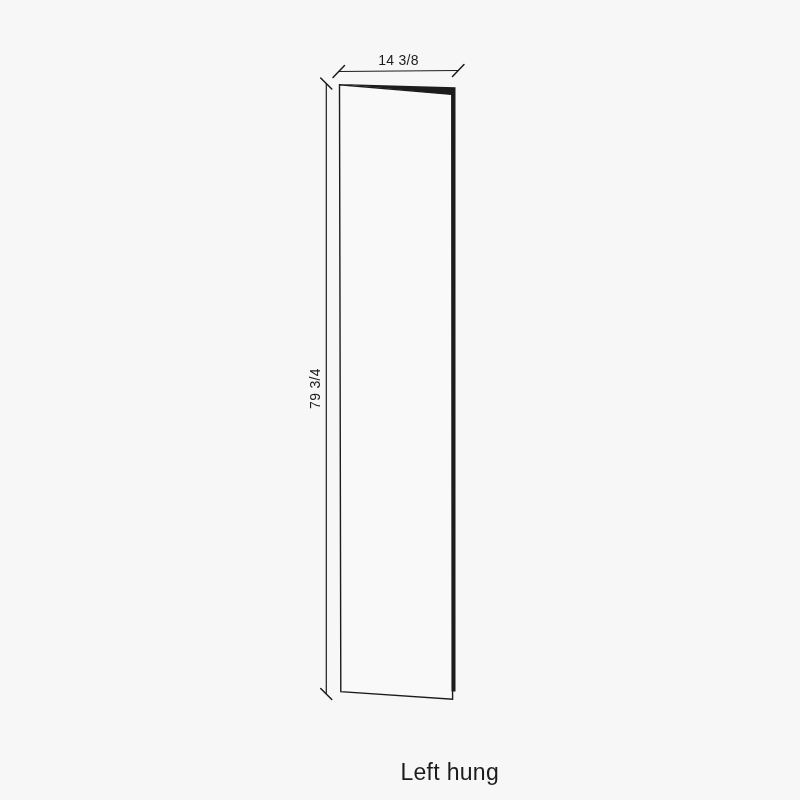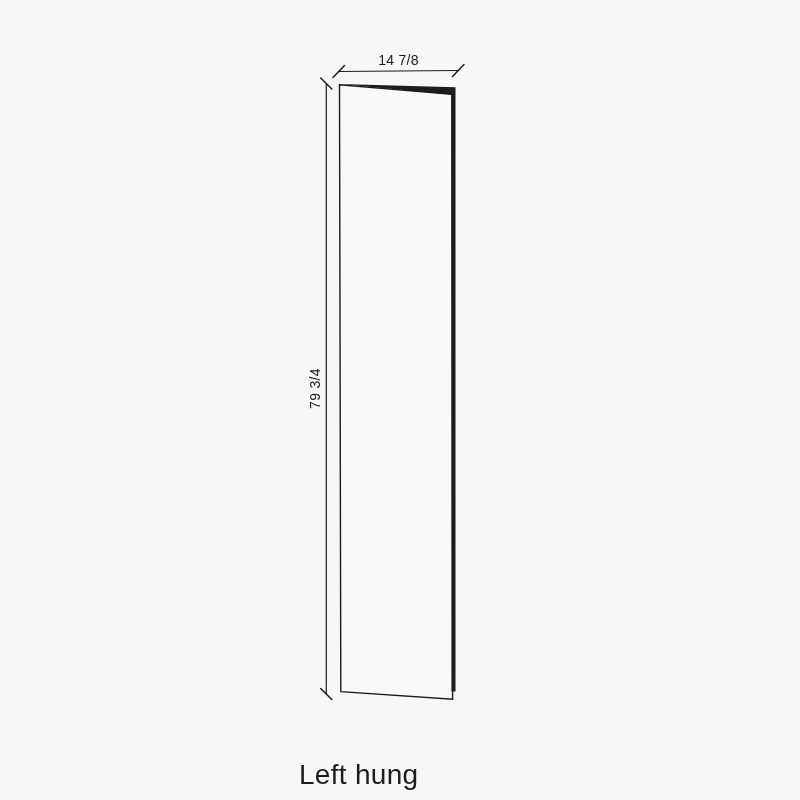--- a/index.html
+++ b/index.html
@@ -67,22 +67,22 @@
     height: 17px;
     text-align: center;
     transform: rotate(-90deg);
     transform-origin: center center;
   }
   .caption {
     position: absolute;
     left: 299px;
     top: 759px;
     width: 200px;
-    text-align: left;
-    font-size: 28px;
+    text-align: right;
+    font-size: 23px;
     font-weight: 500;
     letter-spacing: 0.3px;
     color: var(--line);
   }
 </style>
 </head>
 <body>
 
 <div class="stage">
 
@@ -94,19 +94,19 @@
 
     <line class="dim-line" x1="338.5" y1="71.5" x2="458.5" y2="70.5"></line>
     <line class="dim-tick" x1="333" y1="77.5" x2="344.5" y2="65.5"></line>
     <line class="dim-tick" x1="452.5" y1="76.5" x2="464" y2="64.5"></line>
 
     <line class="dim-line" x1="326.3" y1="83.5" x2="326.3" y2="694"></line>
     <line class="dim-tick" x1="320.7" y1="78" x2="331.8" y2="89"></line>
     <line class="dim-tick" x1="320.7" y1="688.5" x2="331.8" y2="699.5"></line>
   </svg>
 
-  <div class="dim-label dim-label-top">14 7/8</div>
+  <div class="dim-label dim-label-top">14 3/8</div>
 
   <div class="dim-label dim-label-left">79 3/4</div>
 
   <div class="caption">Left hung</div>
 
 </div>
 
 </body></html>

